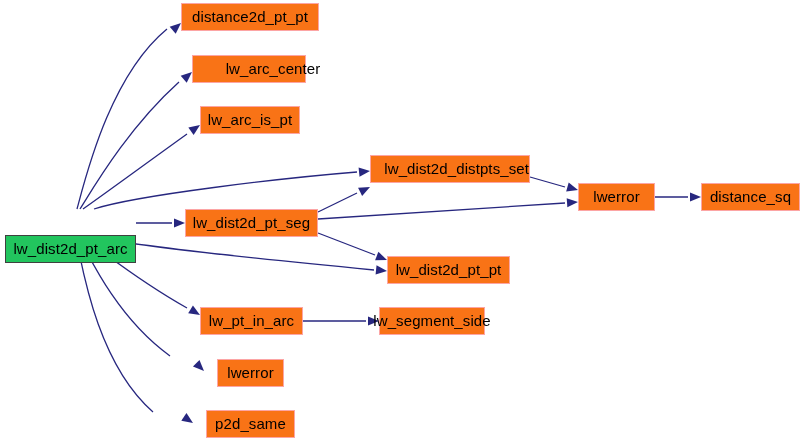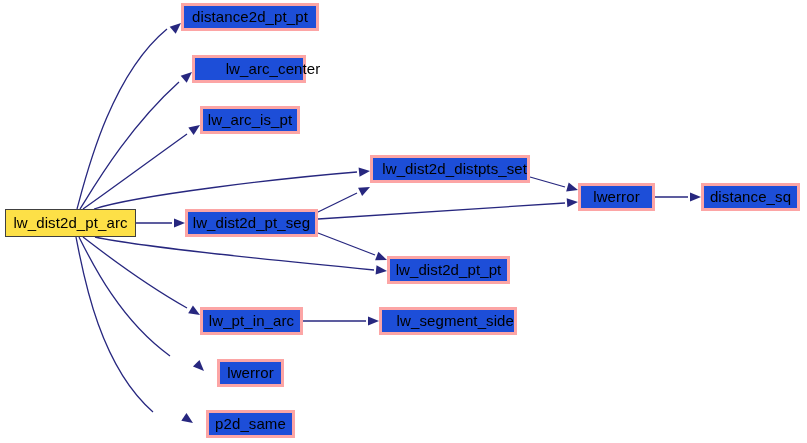--- a/index.html
+++ b/index.html
@@ -23,32 +23,33 @@
     top: 0;
     width: 807px;
     height: 443px;
   }
   .node {
     position: absolute;
     box-sizing: border-box;
     display: flex;
     align-items: center;
     justify-content: center;
-    background: #1d4ed8;
-    border: 3px solid #fca5a5;
+    background: #f97316;
+    border: 1px solid #fca5a5;
     font-size: 15px;
     color: #000000;
     white-space: nowrap;
     letter-spacing: 0.1px;
     z-index: 5;
   }
   .node.current {
-    background: #fde047;
+    background: #22c55e;
     border: 1px solid #404040;
     color: #000000;
+    margin-top: 26px;
   }
   .node-label {
     display: block;
     line-height: 1;
     padding-bottom: 1px;
   }
 </style>
 </head>
 <body>
 
@@ -108,21 +109,21 @@
     </div>
     <div class="node" style="left: 701px; top: 183px; width: 99px; height: 28px;">
       <span class="node-label">distance_sq</span>
     </div>
     <div class="node" style="left: 387px; top: 256px; width: 123px; height: 28px;">
       <span class="node-label">lw_dist2d_pt_pt</span>
     </div>
     <div class="node" style="left: 200px; top: 307px; width: 103px; height: 28px;">
       <span class="node-label">lw_pt_in_arc</span>
     </div>
-    <div class="node" style="left: 379px; top: 307px; width: 138px; height: 28px; justify-content: flex-end;">
+    <div class="node" style="left: 379px; top: 307px; width: 106px; height: 28px;">
       <span class="node-label">lw_segment_side</span>
     </div>
     <div class="node" style="left: 217px; top: 359px; width: 67px; height: 28px;">
       <span class="node-label">lwerror</span>
     </div>
     <div class="node" style="left: 206px; top: 410px; width: 89px; height: 28px;">
       <span class="node-label">p2d_same</span>
     </div>
   </div>
 

